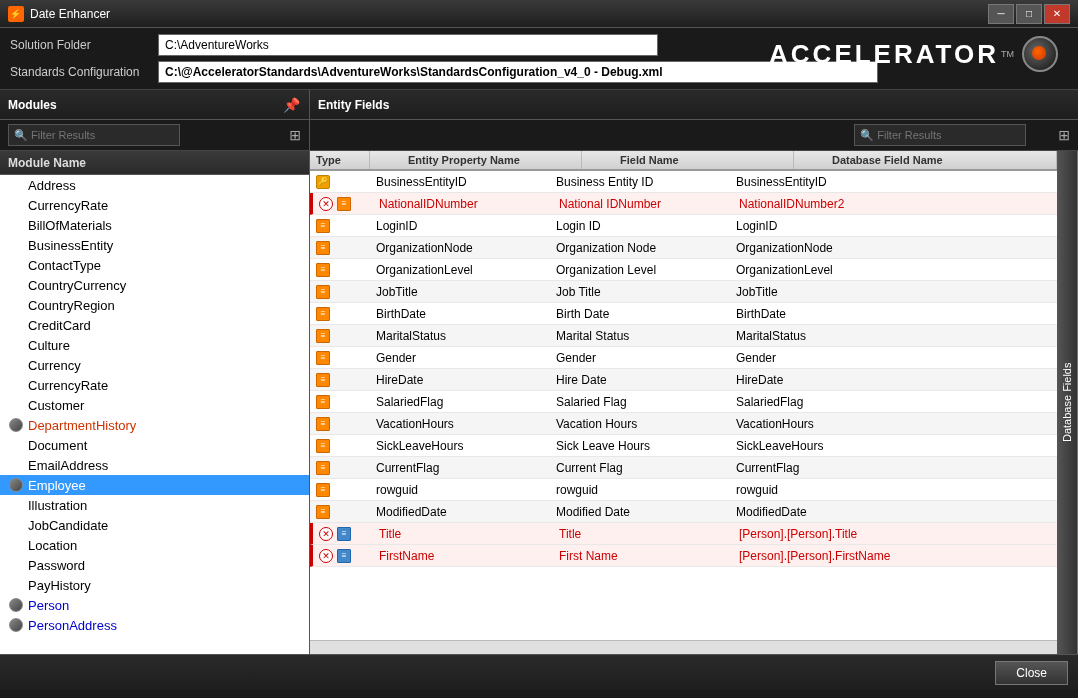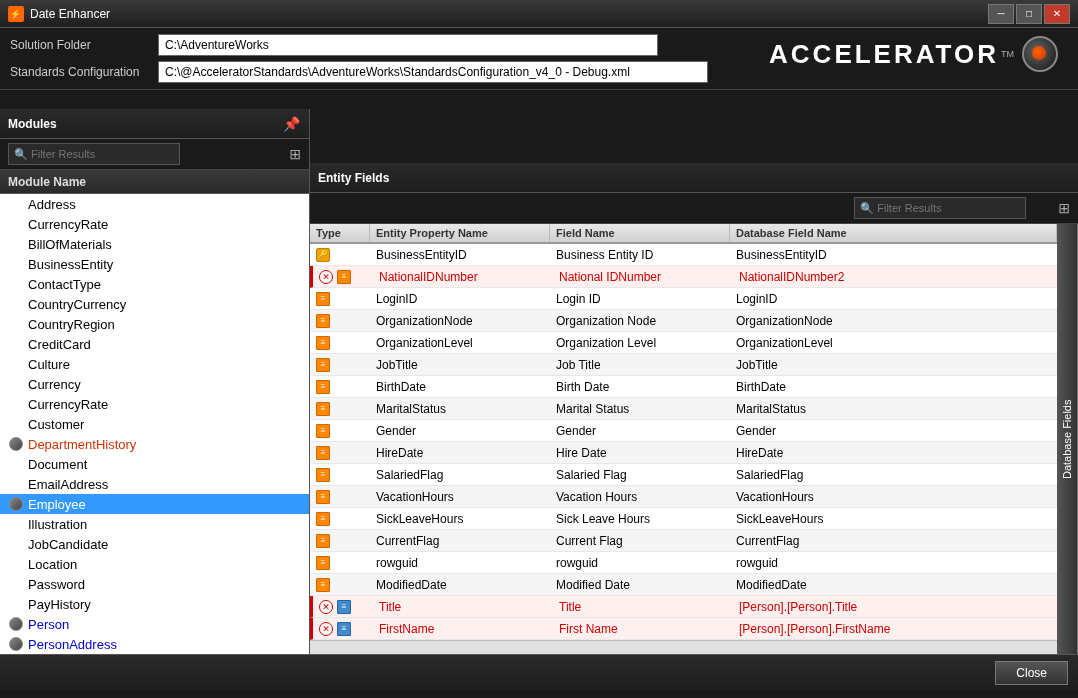--- a/index.html
+++ b/index.html
@@ -60,21 +60,20 @@
       background: radial-gradient(circle at 40% 40%, #ff6600, #cc3300);
       position: absolute;
       top: 8px; left: 8px;
     }
 
     
     .main-area {
       display: flex;
       height: calc(698px - 28px - 70px - 36px);
       background: #1a1a1a;
-      align-items: flex-end;
     }
 
     
     .modules-panel {
       width: 310px;
       min-width: 310px;
       background: #1a1a1a;
       border-right: 1px solid #555;
       display: flex;
       flex-direction: column;
@@ -184,20 +183,21 @@
     .fields-table::-webkit-scrollbar-track { background: #e0e0e0; }
     .fields-table::-webkit-scrollbar-thumb { background: #aaa; border: 1px solid #999; }
 
     .fields-col-header {
       display: flex;
       background: linear-gradient(to bottom, #e8e8e8, #d0d0d0);
       border-bottom: 2px solid #999;
       position: sticky;
       top: 0;
       z-index: 10;
+      gap: 32px;
     }
     .fcol {
       padding: 3px 6px;
       font-size: 11px;
       font-weight: bold;
       color: #333;
       border-right: 1px solid #bbb;
       display: flex;
       align-items: center;
     }
@@ -344,21 +344,21 @@
   </div>
 </div>
 
 <div class="header-area" style="position:relative;">
   <div class="header-row">
     <span class="header-label">Solution Folder</span>
     <input class="header-input" value="C:\AdventureWorks" style="">
   </div>
   <div class="header-row">
     <span class="header-label">Standards Configuration</span>
-    <input class="header-input" style="width: 550px;" value="C:\@AcceleratorStandards\AdventureWorks\StandardsConfiguration_v4_0 - Debug.xml">
+    <input class="header-input" style="width: 720px; font-weight: bold;" value="C:\@AcceleratorStandards\AdventureWorks\StandardsConfiguration_v4_0 - Debug.xml">
   </div>
 
   <div style="position:absolute; right:20px; top:8px; display:flex; align-items:center;">
     <span style="font-size:26px; font-weight:bold; color:#fff; letter-spacing:3px;">ACCELERATOR</span>
     <span style="font-size:9px; color:#aaa; vertical-align:super; margin-left:2px;">TM</span>
     <div class="logo-circle" style="margin-left:8px;"></div>
   </div>
 </div>
 
 <div class="main-area">

